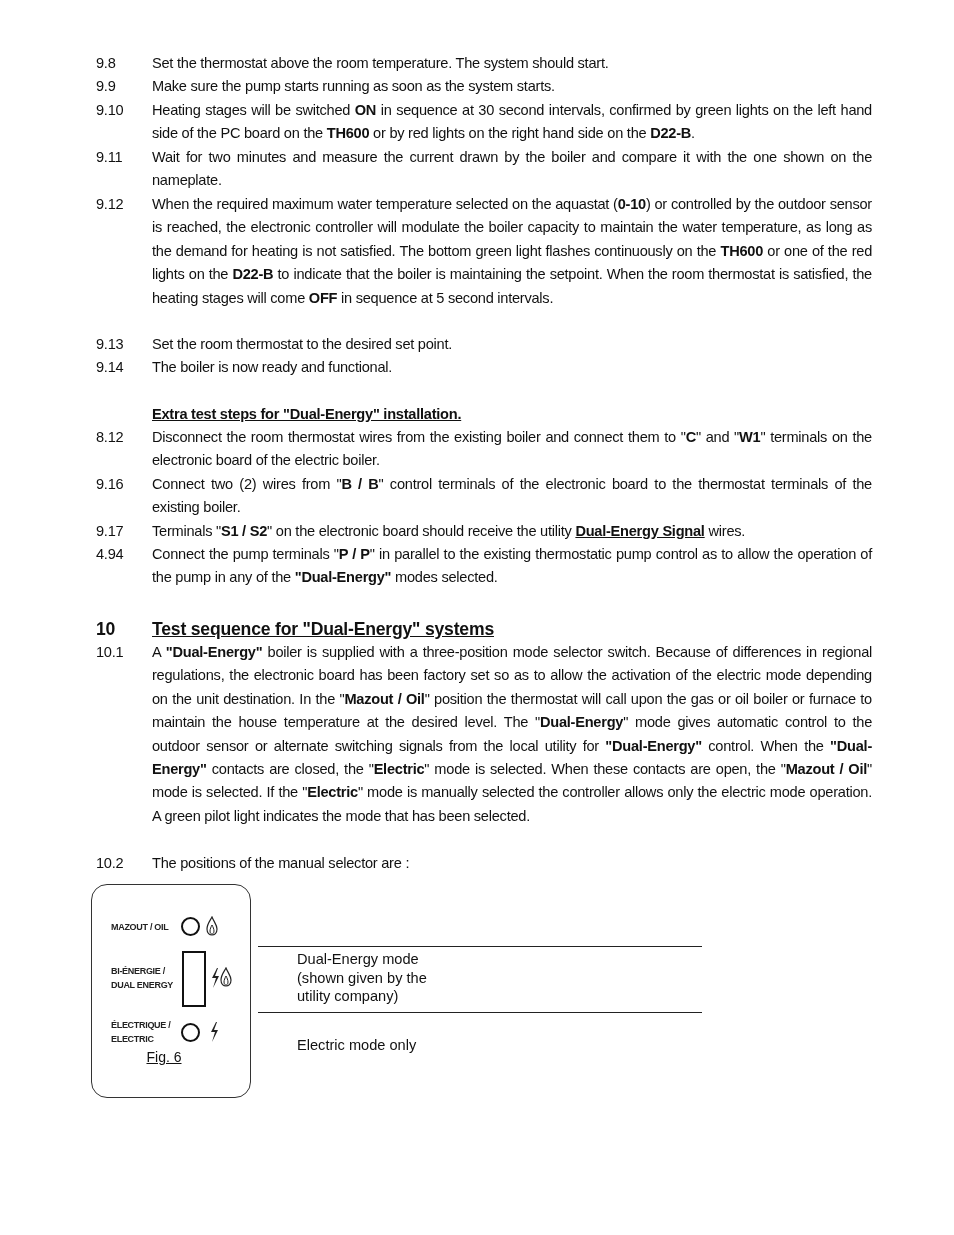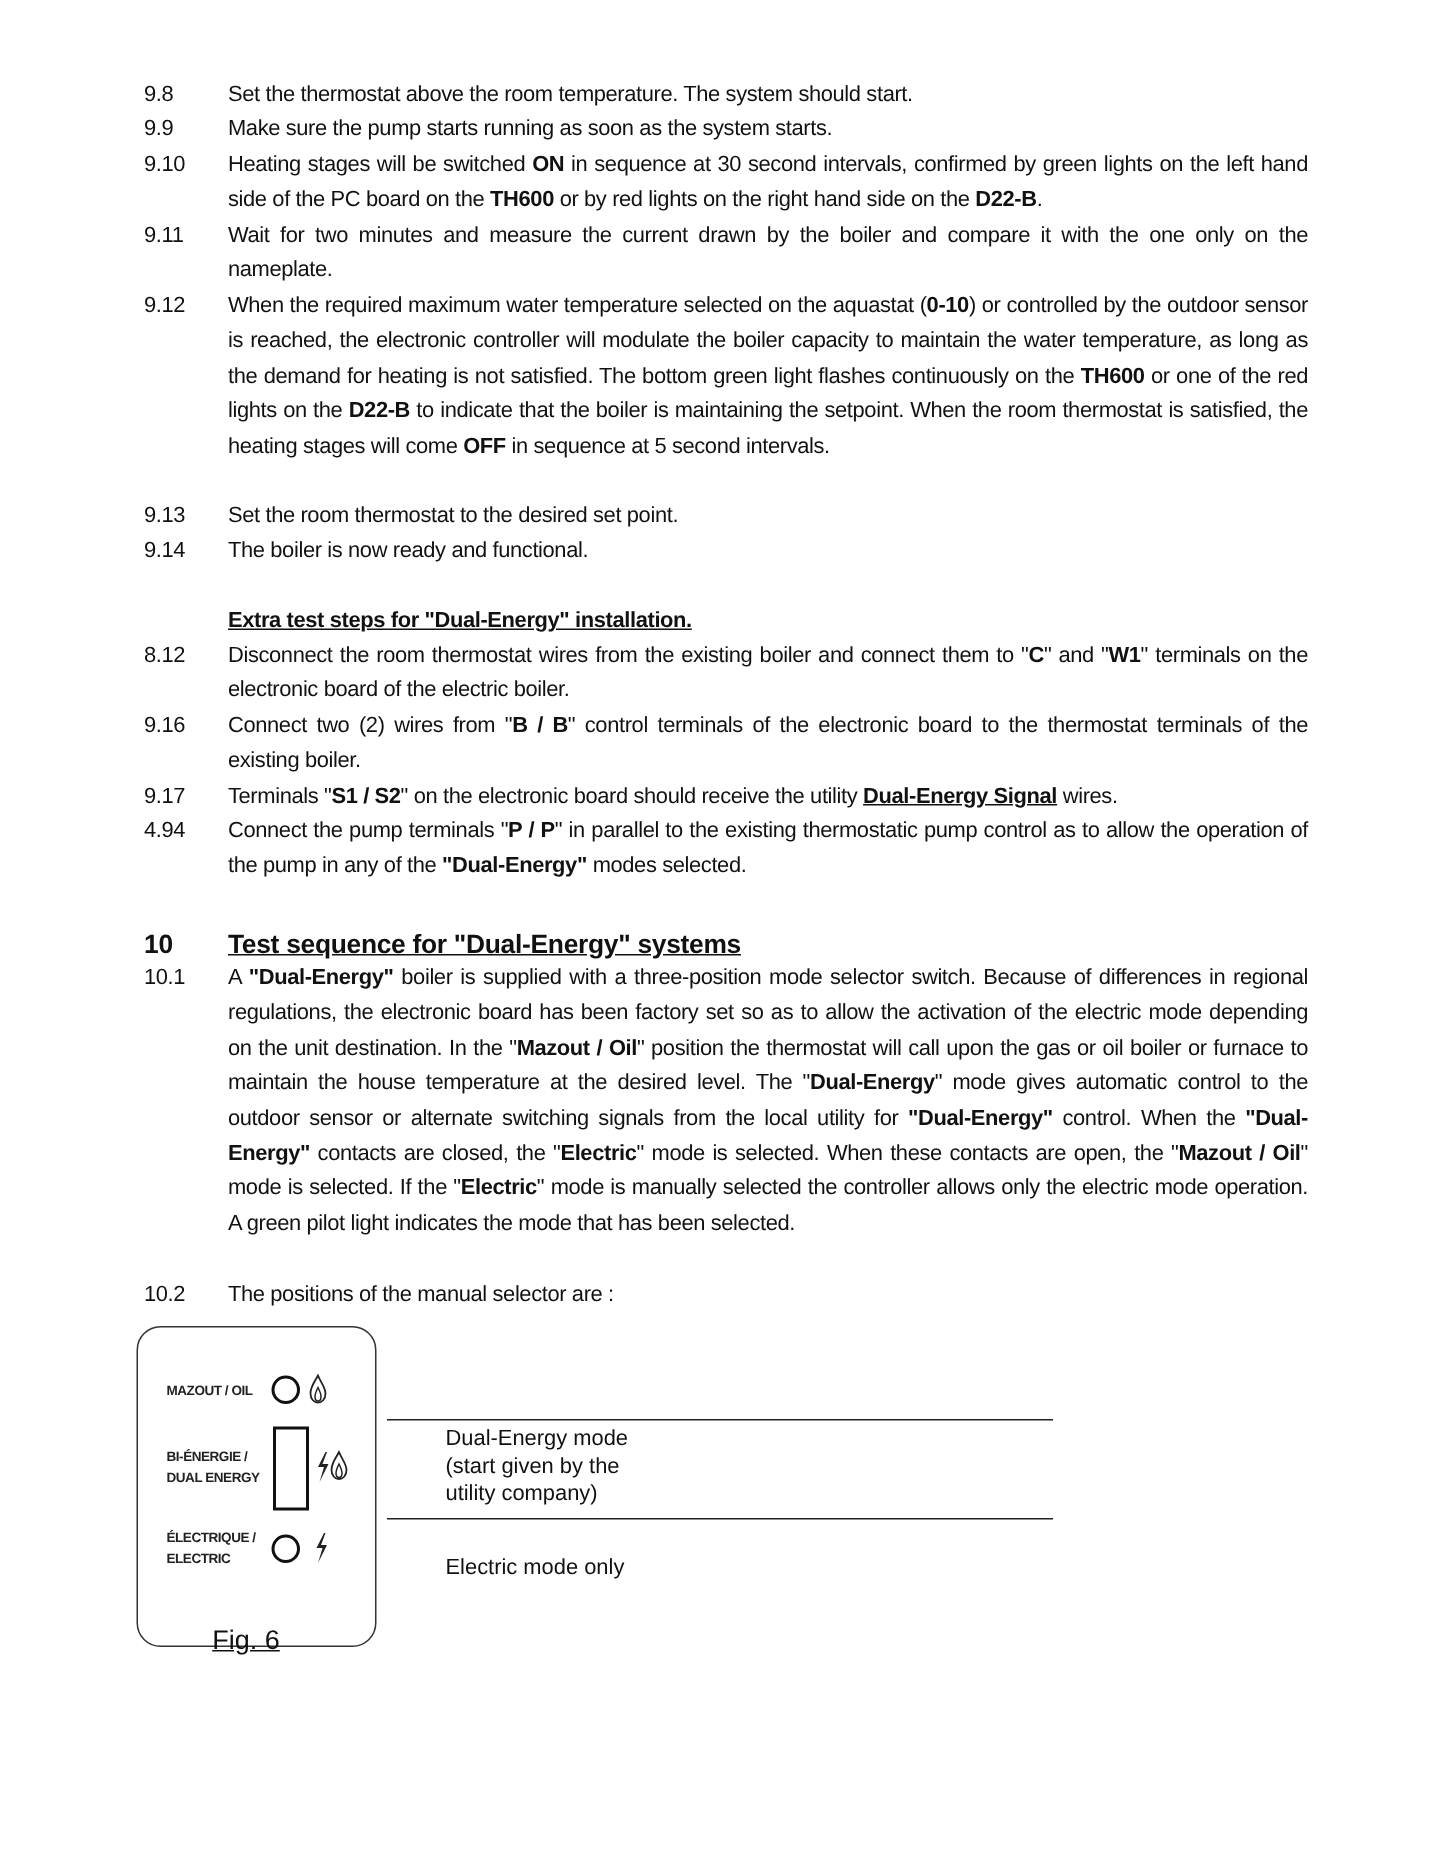--- a/index.html
+++ b/index.html
@@ -20,21 +20,21 @@
   .heading .hnum { display:inline-block; width:56px; }
   
   .panel { position:absolute; left:91px; top:884px; width:160px; height:214px;
            border:1.3px solid #333; border-radius:16px; box-sizing:border-box; }
   .plabel { position:absolute; font-size:9px; font-weight:bold; line-height:13.5px; letter-spacing:-0.3px; color:#222; }
   .circle { position:absolute; width:19px; height:19px; border:2.8px solid #111; border-radius:50%; box-sizing:border-box; }
   .rect { position:absolute; width:24px; height:56px; border:2.8px solid #111; box-sizing:border-box; }
   .ico { position:absolute; }
   .desc { position:absolute; left:297px; font-size:14.6px; line-height:18.6px; }
   .hr { position:absolute; left:258px; width:444px; height:0; border-top:1px solid #222; }
-  .figcap { position:absolute; left:91px; top:1084px; width:162px; font-size:18px; line-height:19px; }
+  .figcap { position:absolute; left:91px; top:1048px; width:162px; font-size:14px; line-height:19px; }
   .figcap .fig { display:block; text-align:center; text-decoration:underline; padding-right:16px; }
   .figcap .cap { text-align:justify; text-align-last:left; }
 </style>
 </head>
 <body>
 
 <div class="page">
 
   <div id="steps9">
       <div class="item" style="top: 52px;">
@@ -44,21 +44,21 @@
       <div class="item" style="top: 75px;">
         <span class="num">9.9</span>
         <div class="txt last-left">Make sure the pump starts running as soon as the system starts.</div>
       </div>
       <div class="item" style="top: 99px;">
         <span class="num">9.10</span>
         <div class="txt last-left">Heating stages will be switched <b>ON</b> in sequence at 30 second intervals, confirmed by green lights on the left hand side of the PC board on the <b>TH600</b> or by red lights on the right hand side on the <b>D22-B</b>.</div>
       </div>
       <div class="item" style="top: 146px;">
         <span class="num">9.11</span>
-        <div class="txt last-left">Wait for two minutes and measure the current drawn by the boiler and compare it with the one only on the nameplate.</div>
+        <div class="txt last-left">Wait for two minutes and measure the current drawn by the boiler and compare it with the one shown on the nameplate.</div>
       </div>
       <div class="item" style="top: 193px;">
         <span class="num">9.12</span>
         <div class="txt last-left">When the required maximum water temperature selected on the aquastat (<b>0-10</b>) or controlled by the outdoor sensor is reached, the electronic controller will modulate the boiler capacity to maintain the water temperature, as long as the demand for heating is not satisfied. The bottom green light flashes continuously on the <b>TH600</b> or one of the red lights on the <b>D22-B</b> to indicate that the boiler is maintaining the setpoint. When the room thermostat is satisfied, the heating stages will come <b>OFF</b> in sequence at 5 second intervals.</div>
       </div>
       <div class="item" style="top: 333px;">
         <span class="num">9.13</span>
         <div class="txt last-left">Set the room thermostat to the desired set point.</div>
       </div>
       <div class="item" style="top: 356px;">
@@ -125,21 +125,21 @@
     <div class="plabel" style="left:19px;top:134px">ÉLECTRIQUE /</div>
     <div class="plabel" style="left:19px;top:148px">ELECTRIC</div>
     <div class="circle" style="left:89px;top:138px"></div>
     <svg class="ico" style="left:117px;top:135px" width="10" height="24" viewBox="0 0 10 22">
       <path d="M7 1 L2 11 L6 11 L3 21 L9 9 L5 9 L8 1 Z" fill="#222"></path>
     </svg>
   </div>
 
   <div class="hr" style="top:946px"></div>
   <div class="desc" style="top:950px">Dual-Energy mode</div>
-  <div class="desc" style="top:968.6px">(start given by the</div>
+  <div class="desc" style="top:968.6px">(shown given by the</div>
   <div class="desc" style="top:987.2px">utility company)</div>
   <div class="hr" style="top:1012px"></div>
   <div class="desc" style="top:1036px">Electric mode only</div>
 
   <div class="figcap">
     <span class="fig">Fig. 6</span>
   </div>
 </div>
 
 </body></html>

